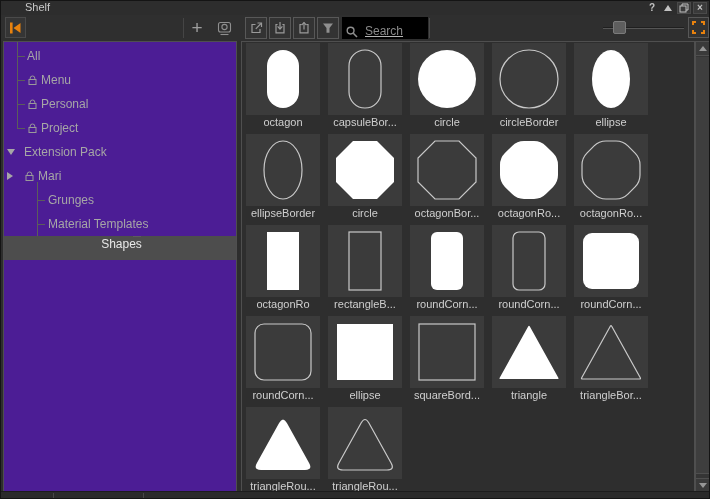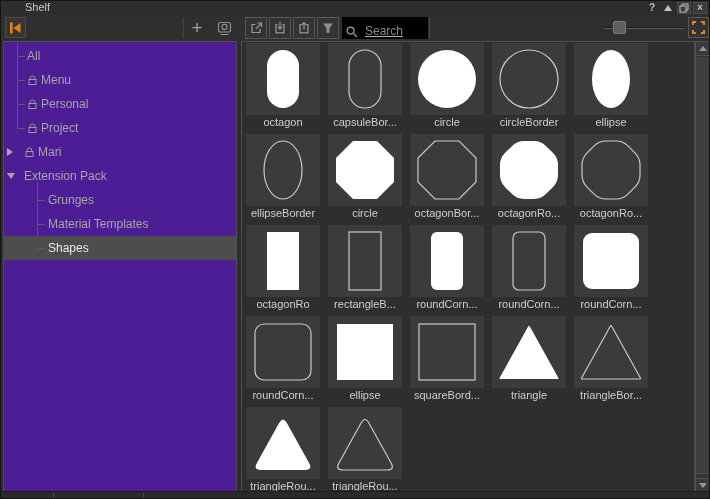--- a/index.html
+++ b/index.html
@@ -38,21 +38,21 @@
   .slider{position:absolute;left:600px;top:3px;width:85px;height:20px;}
   .slider-track{position:absolute;left:2px;right:2px;top:9px;height:2px;background:#1f1f1f;border-bottom:1px solid #555;}
   .slider-handle{position:absolute;left:12px;top:3px;width:13px;height:13px;background:#5e5e5e;
     border:1px solid #7b7b7b;border-radius:2px;}
   .btn-expand{left:687px;width:21px;height:21px;}
   
   .tree-panel{position:absolute;left:2px;top:40px;width:234px;height:452px;background:#4c1d95;
     border:1px solid #4f4f4f;overflow:hidden;}
   .tree-rows{position:absolute;left:0;top:2px;right:0;}
   .tree-row{height:24px;display:flex;align-items:center;font-size:12px;color:#a6a6a6;position:relative;cursor:default;}
-  .tree-row.selected{background:#4d4d4d;color:#e8e8e8;}
+  .tree-row.selected{background:#4d4d4d;color:#e8e8e8;flex-direction:column;}
   .tick{width:8px;height:1px;background:#5c5c5c;flex:0 0 auto;}
   .expander{width:0;height:0;flex:0 0 auto;}
   .expander.collapsed{border-left:6px solid #a6a6a6;border-top:4px solid transparent;border-bottom:4px solid transparent;}
   .expander.expanded{border-top:6px solid #a6a6a6;border-left:4px solid transparent;border-right:4px solid transparent;}
   .lock{flex:0 0 auto;display:flex;}
   .tree-label{white-space:nowrap;}
   .t-root-plain .tick{margin-left:13px;}
   .t-root-plain .tree-label{margin-left:2px;}
   .t-root-lock .tick{margin-left:13px;}
   .t-root-lock .lock{margin-left:3px;}
@@ -210,35 +210,35 @@
 
     <span class="tick"></span>
     <span class="lock">
       <svg width="9" height="11" viewBox="0 0 9 11">
         <path d="M2.2,4.5 V3.1 a2.3,2.1 0 0 1 4.6,0 V4.5" fill="none" stroke="#9a9a9a" stroke-width="1"></path>
         <rect x="1" y="4.5" width="7" height="5" fill="none" stroke="#9a9a9a" stroke-width="1"></rect>
       </svg>
     </span>
     <span class="tree-label">Project</span>
   </div>
+        <div class="tree-row t-top">
+    <span class="expander expanded"></span>
+
+    <span class="tree-label">Extension Pack</span>
+  </div>
         <div class="tree-row t-root-exp">
     <span class="expander collapsed"></span>
 
     <span class="lock">
       <svg width="9" height="11" viewBox="0 0 9 11">
         <path d="M2.2,4.5 V3.1 a2.3,2.1 0 0 1 4.6,0 V4.5" fill="none" stroke="#9a9a9a" stroke-width="1"></path>
         <rect x="1" y="4.5" width="7" height="5" fill="none" stroke="#9a9a9a" stroke-width="1"></rect>
       </svg>
     </span>
     <span class="tree-label">Mari</span>
-  </div>
-        <div class="tree-row t-top">
-    <span class="expander expanded"></span>
-
-    <span class="tree-label">Extension Pack</span>
   </div>
         <div class="tree-row t-child">
 
     <span class="tick"></span>
 
     <span class="tree-label">Grunges</span>
   </div>
         <div class="tree-row t-child">
 
     <span class="tick"></span>

